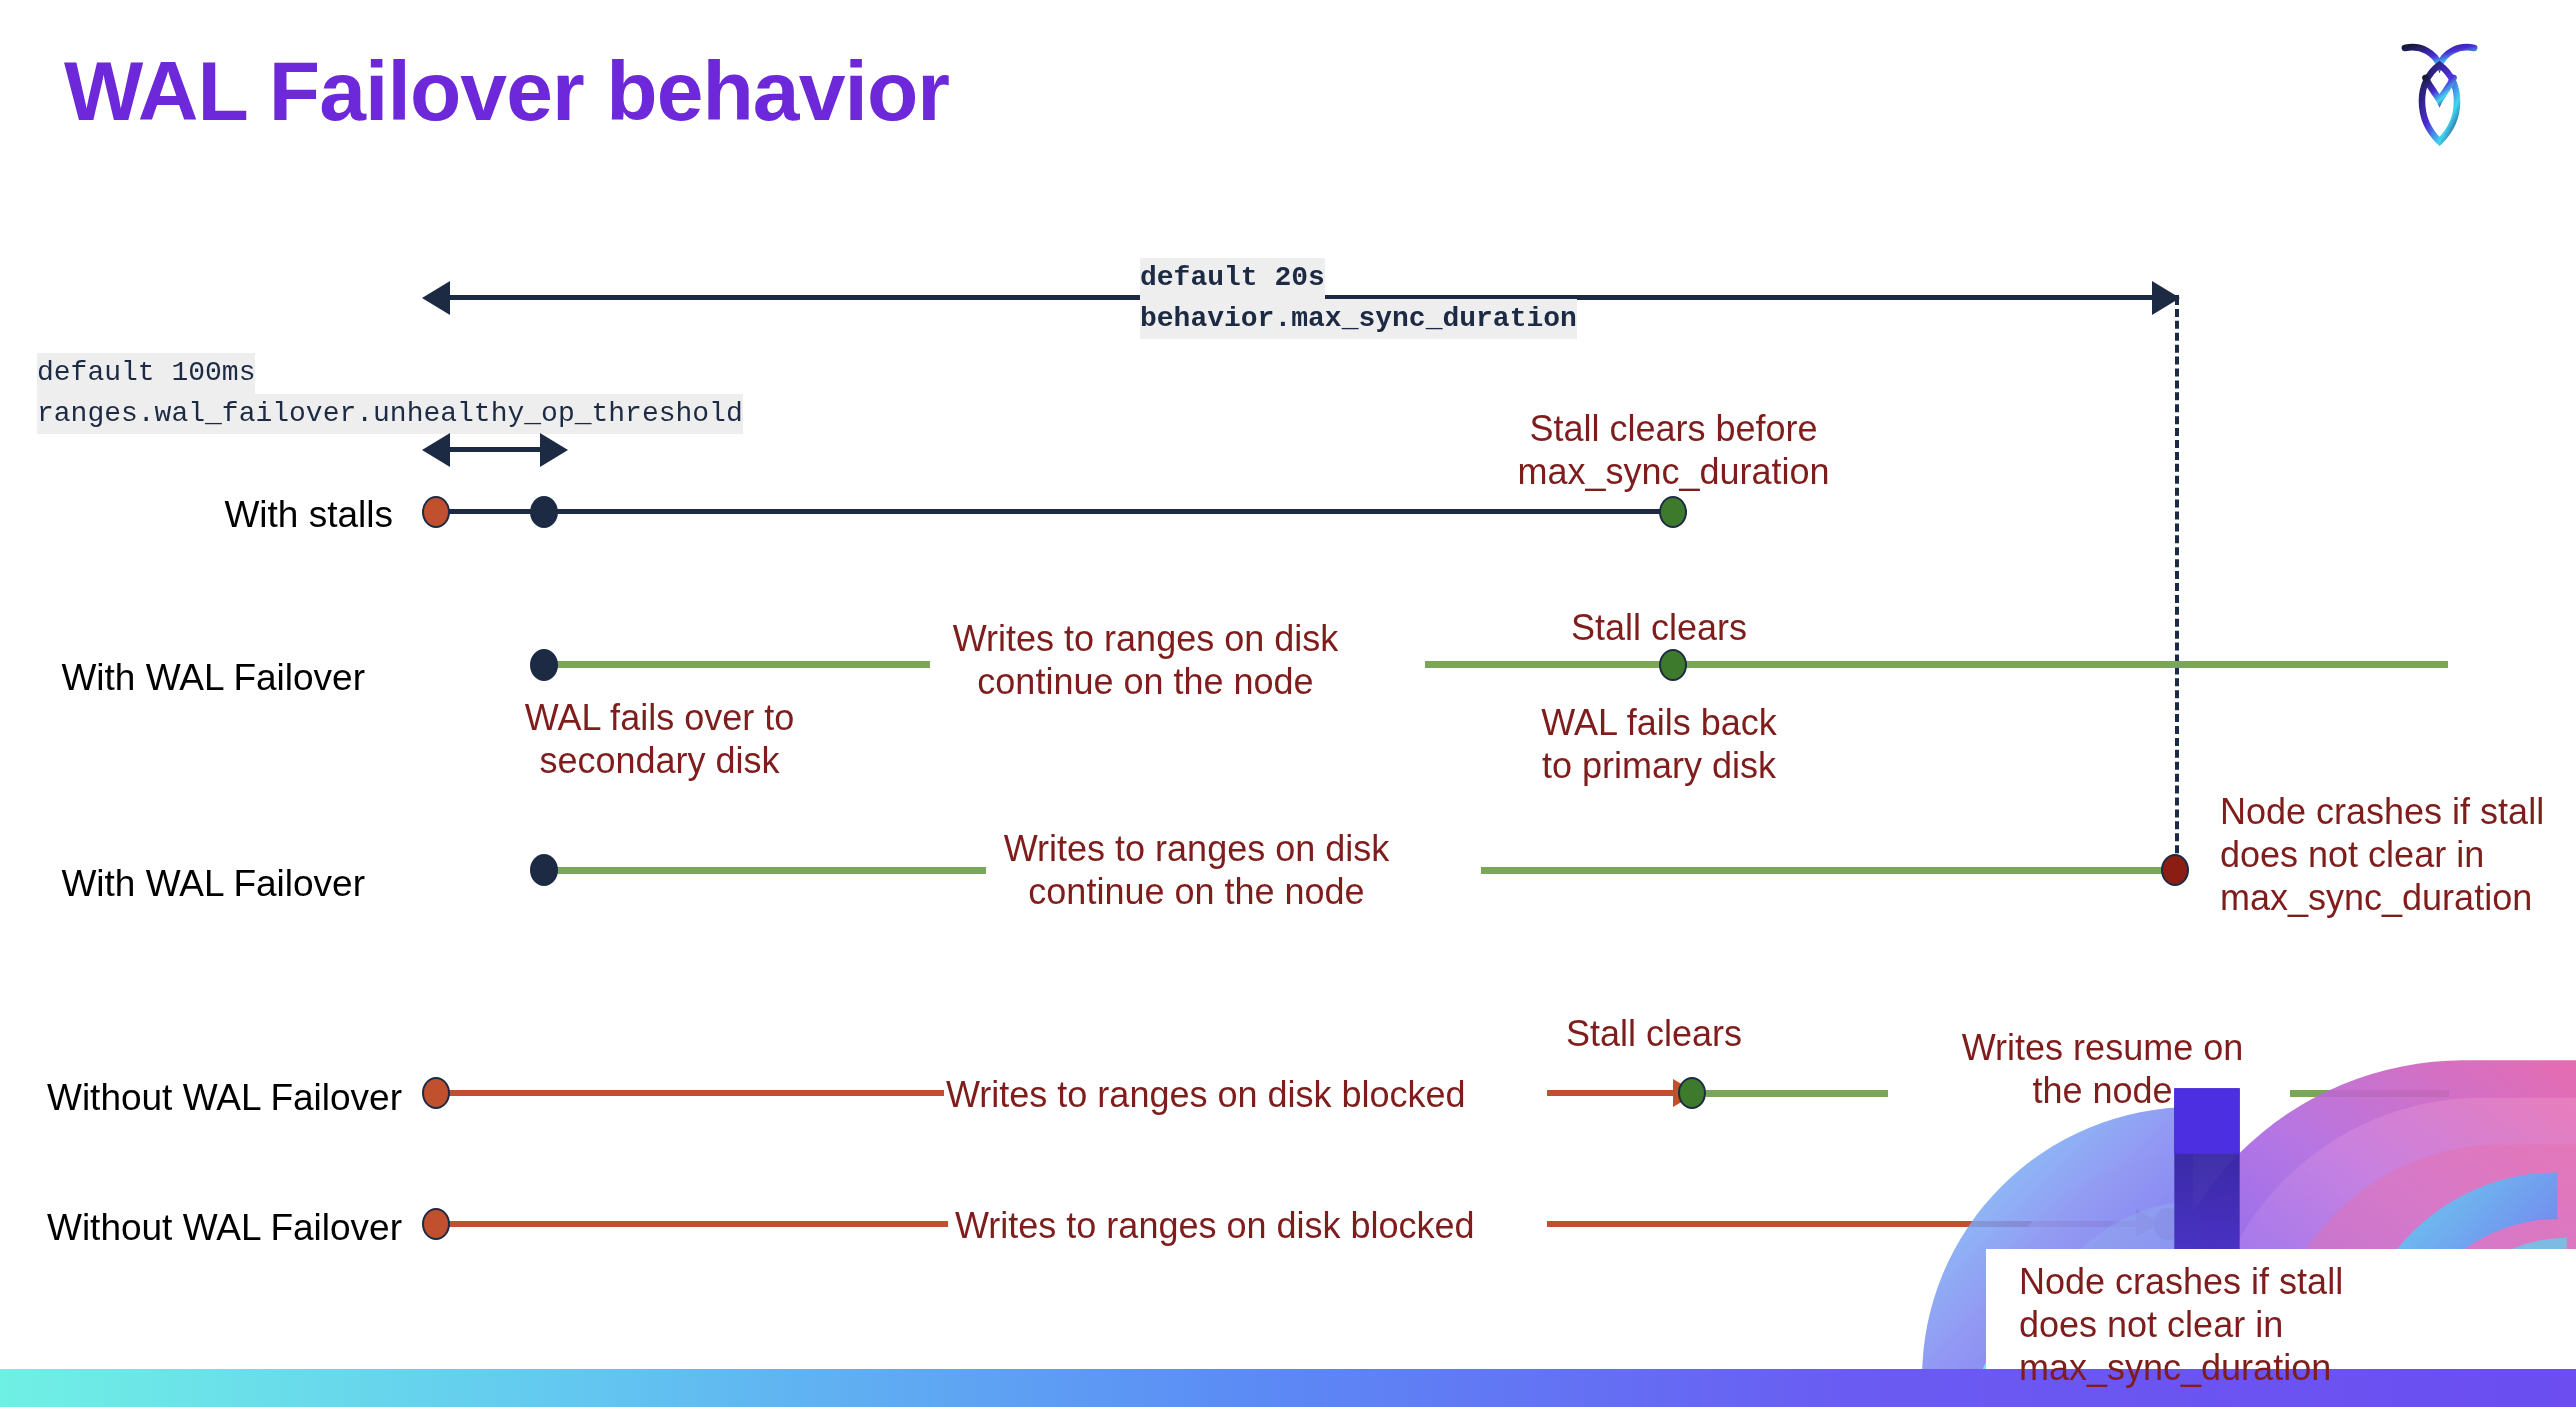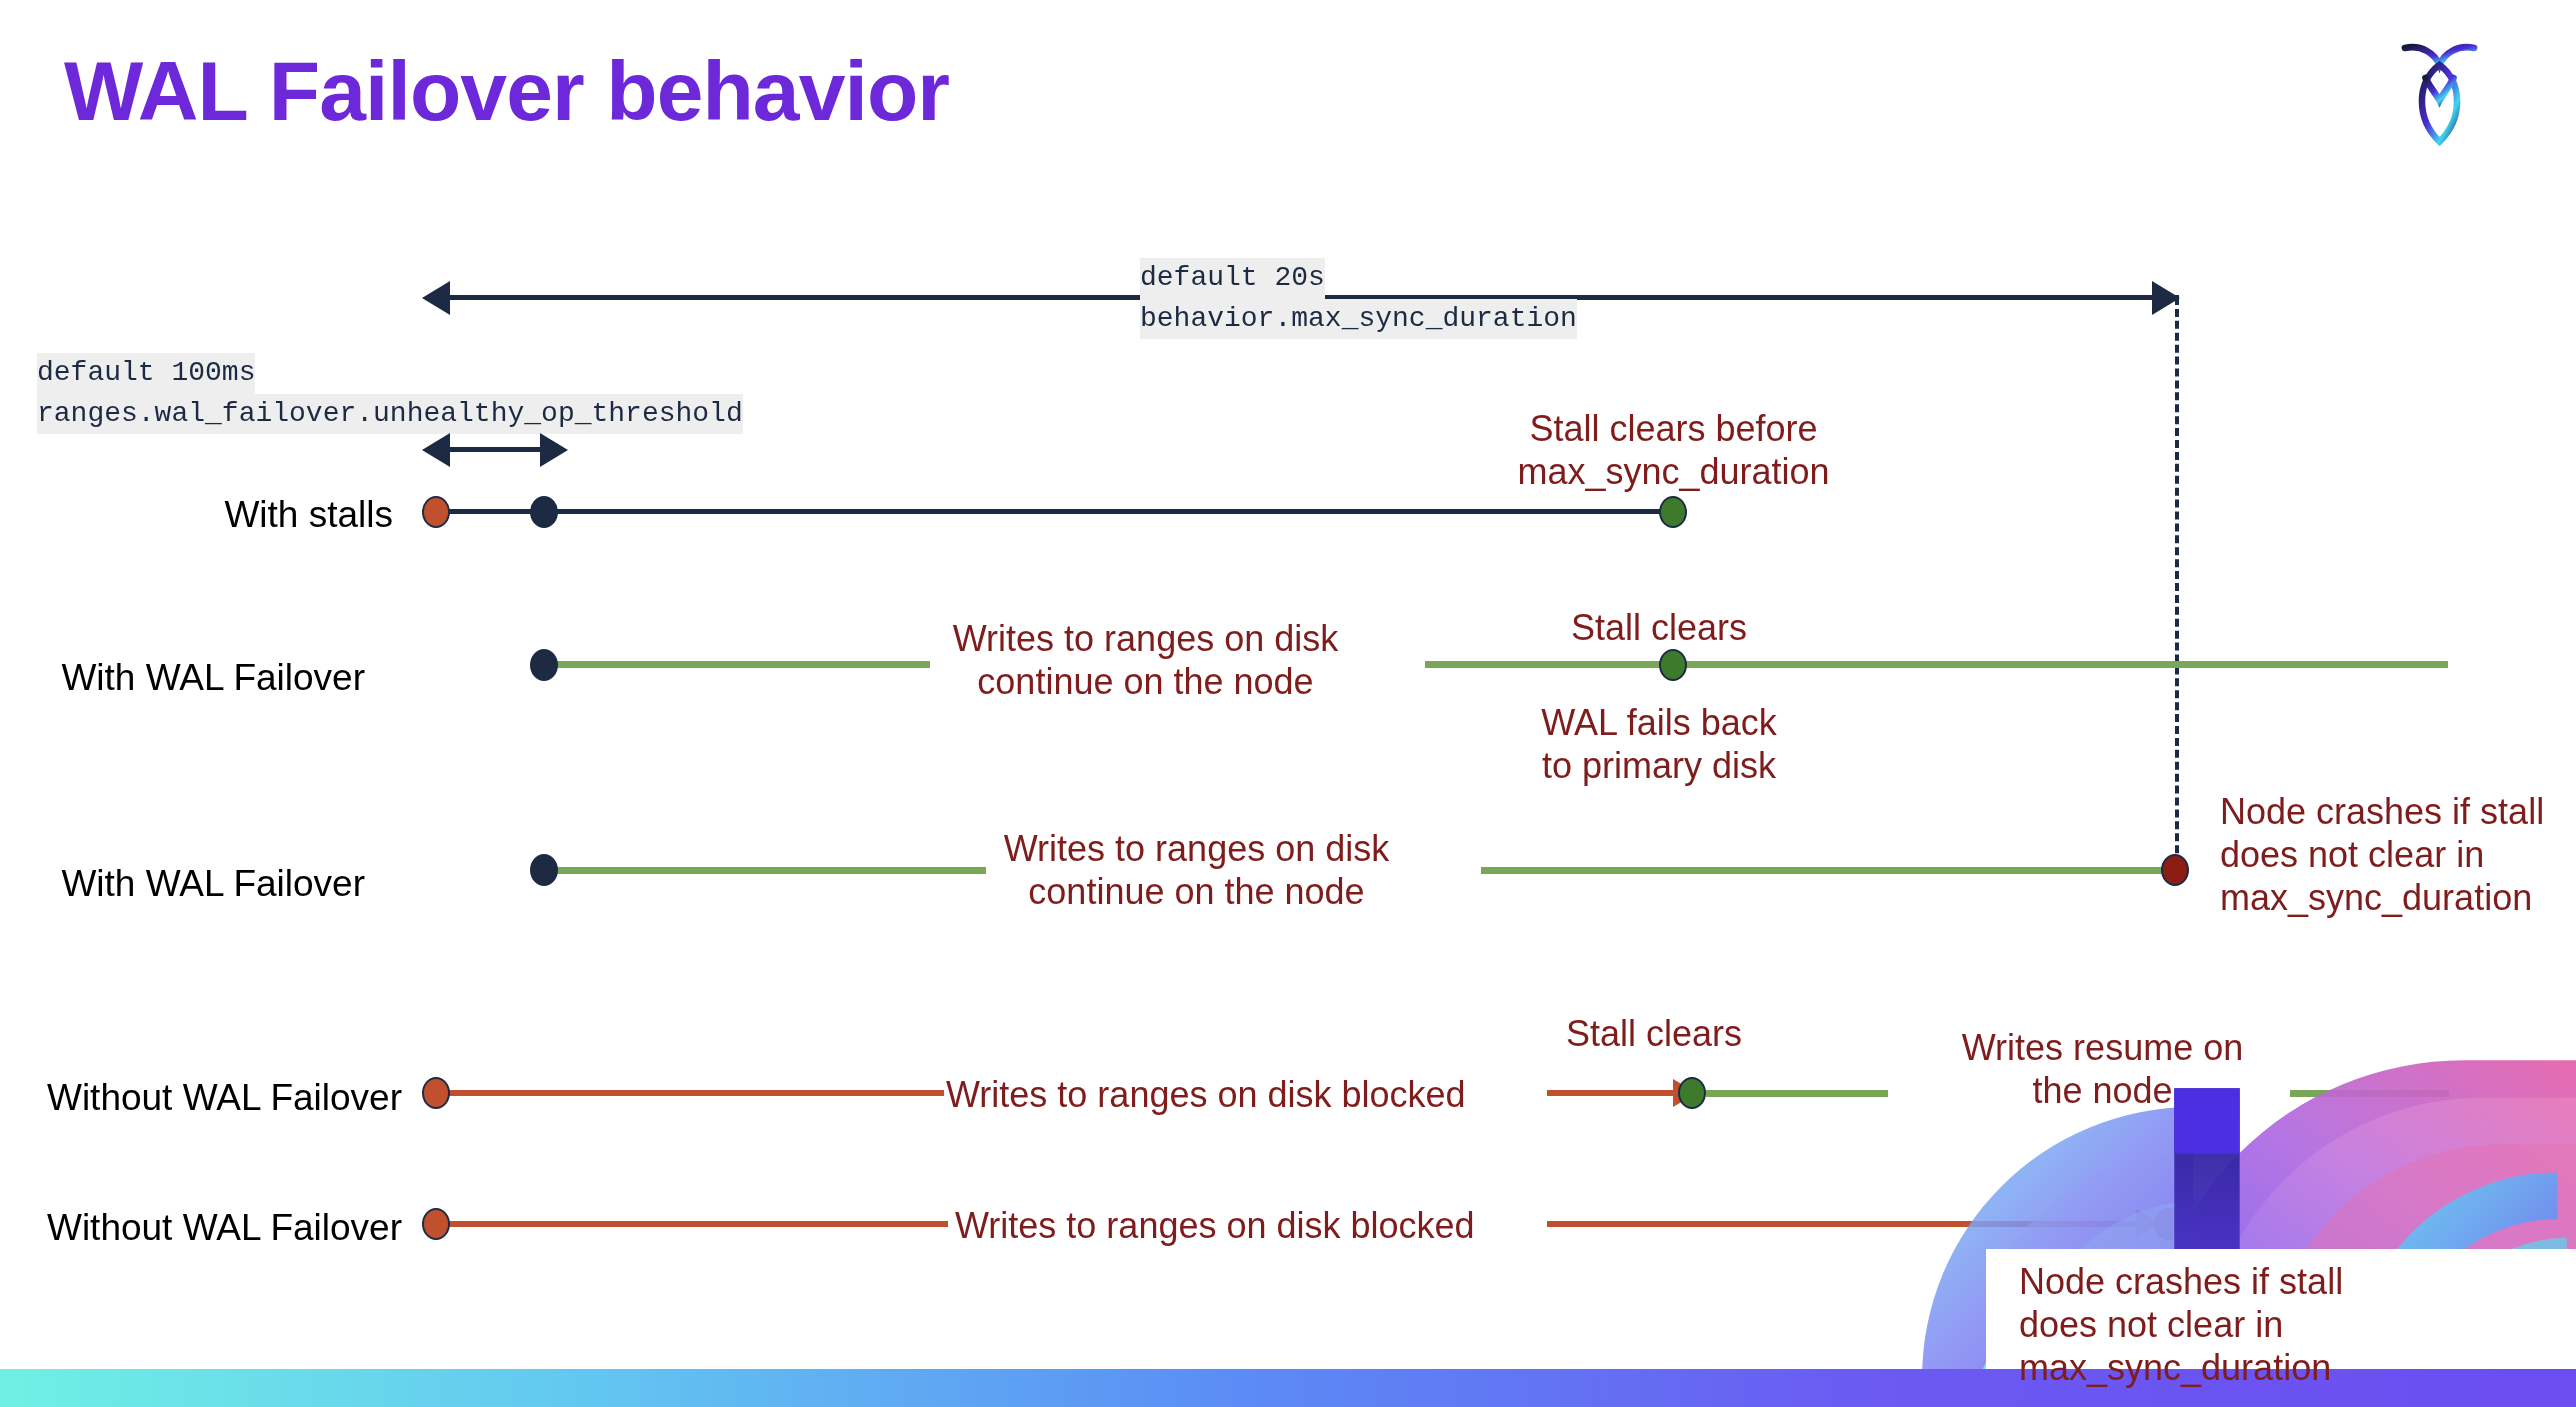--- a/index.html
+++ b/index.html
@@ -116,21 +116,21 @@
       <path d="M55 34 C30 52 30 92 55 116 C80 92 80 52 55 34 Z" fill="none" stroke="url(#lg1)" stroke-width="7"></path>
       <path d="M40 48 C46 60 52 66 55 72 C58 66 64 60 70 48" fill="none" stroke="url(#lg1)" stroke-width="7" stroke-linecap="round"></path>
       <path d="M55 72 L55 116" fill="none" stroke="url(#lg1)" stroke-width="7" stroke-linecap="round"></path>
     </svg>
   </div>
 
   <div class="seg navy" style="left:439px;top:295px;width:1740px;"></div>
   <div class="ah left-navy" style="left:422px;top:281px;"></div>
   <div class="ah right-navy" style="left:2152px;top:281px;"></div>
 
-  <div class="code" style="left:1140px;top:258px;">
+  <div class="code" style="left:1140px;top:258px;font-weight:bold;">
     <div><span>default 20s</span></div>
     <div><span>behavior.max_sync_duration</span></div>
   </div>
 
   <div id="dashline"></div>
 
   <div class="code" style="left:37px;top:353px;">
     <div><span>default 100ms</span></div>
     <div><span>ranges.wal_failover.unhealthy_op_threshold</span></div>
   </div>
@@ -148,20 +148,22 @@
 
   <div class="rowlabel" style="left:0px;top:657px;width:365px;">With WAL Failover</div>
   <div class="seg green" style="left:542px;top:661px;width:388px;"></div>
   <div class="seg green" style="left:1425px;top:661px;width:1023px;"></div>
   <div class="dot navy" style="left:530px;top:649px;"></div>
   <div class="dot green" style="left:1659px;top:649px;"></div>
 
   <div class="note center" style="left:935px;top:617px;width:421px;">Writes to ranges on disk
 continue on the node</div>
   <div class="note center" style="left:1491px;top:606px;width:336px;">Stall clears</div>
+  <div class="note center" style="left:477px;top:696px;width:365px;">WAL fails over to
+secondary disk</div>
   <div class="note center" style="left:1491px;top:701px;width:336px;">WAL fails  back
 to primary disk</div>
 
   <div class="rowlabel" style="left:0px;top:863px;width:365px;">With WAL Failover</div>
   <div class="seg green" style="left:542px;top:867px;width:444px;"></div>
   <div class="seg green" style="left:1481px;top:867px;width:696px;"></div>
   <div class="dot navy" style="left:530px;top:854px;"></div>
   <div class="dot darkred" style="left:2161px;top:854px;"></div>
 
   <div class="note center" style="left:986px;top:827px;width:421px;">Writes to ranges on disk

